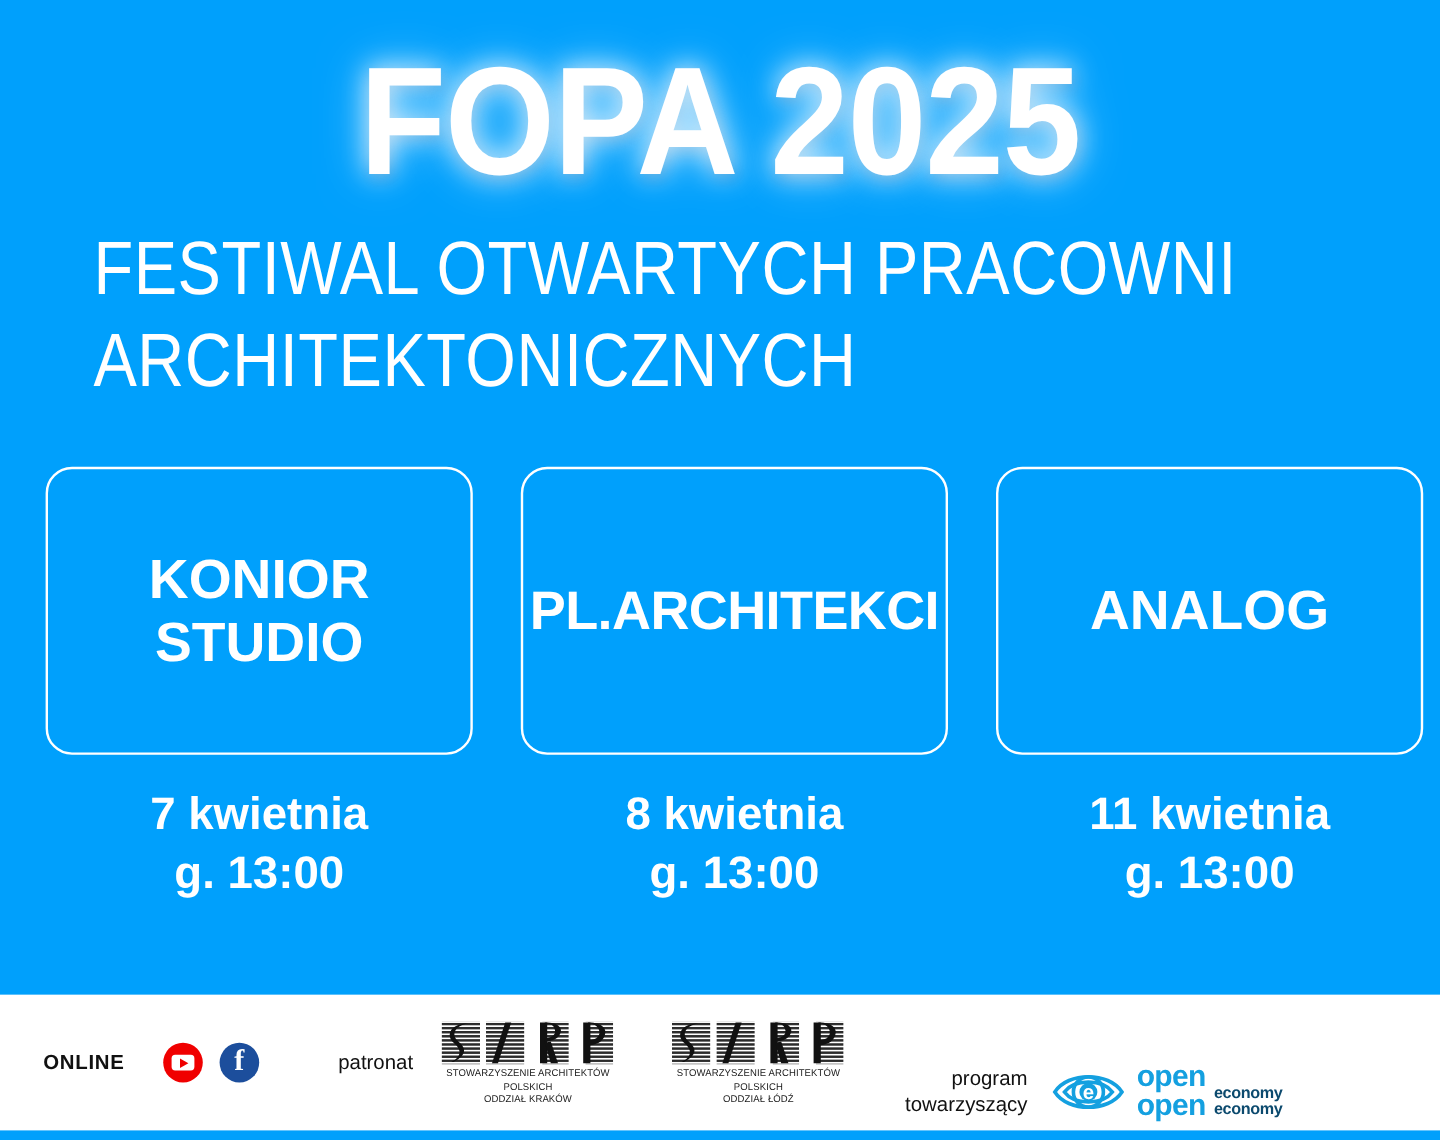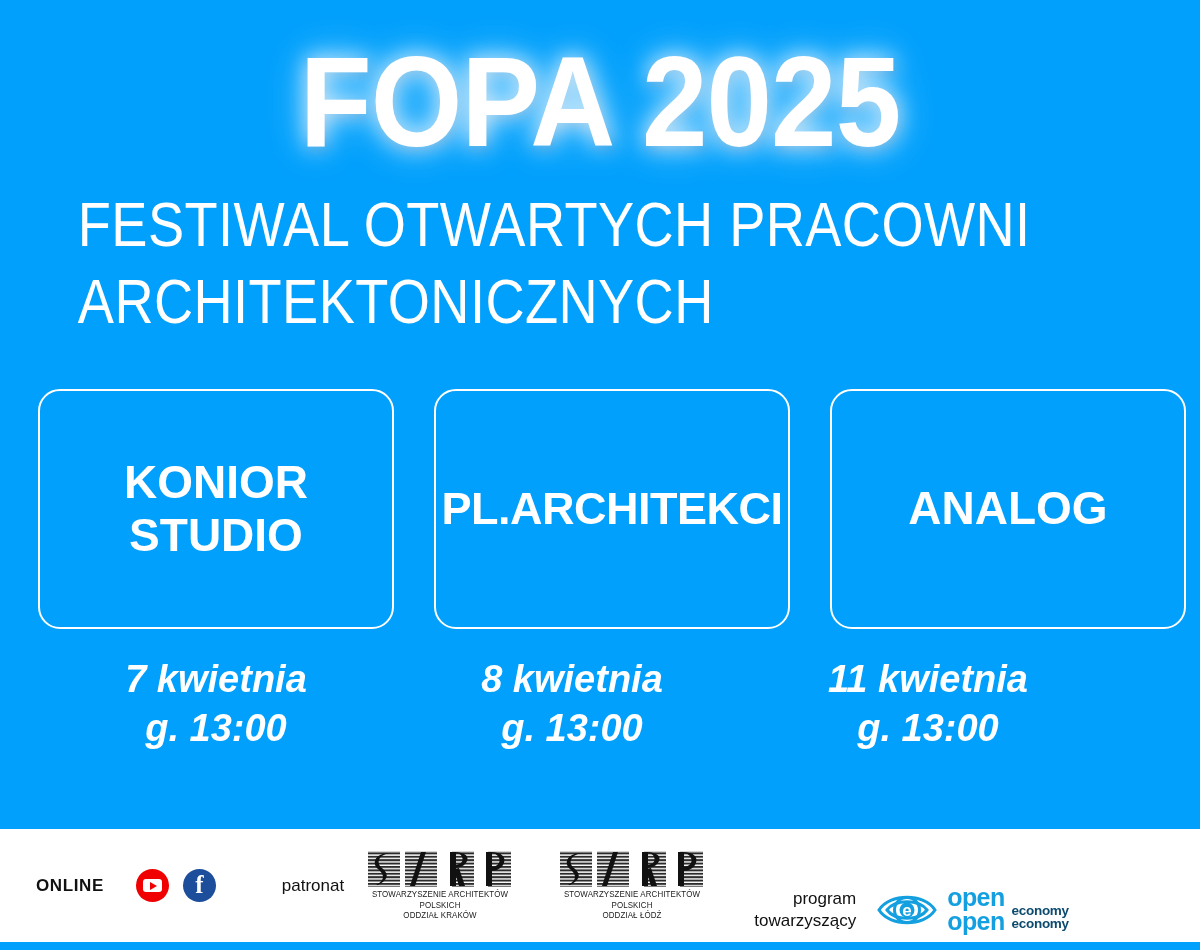--- a/index.html
+++ b/index.html
@@ -112,21 +112,21 @@
     letter-spacing: -0.5px;
   }
 
   
   .dates {
     position: absolute;
     left: 38px;
     top: 655px;
     width: 1148px;
     display: flex;
-    font-style: italic;
+    justify-content: space-between;
   }
   .date-col {
     width: 356px;
     text-align: center;
   }
   .date-day, .date-time {
     font-family: "Liberation Sans", sans-serif;
     font-weight: bold;
     color: #ffffff;
     font-size: 38px;

